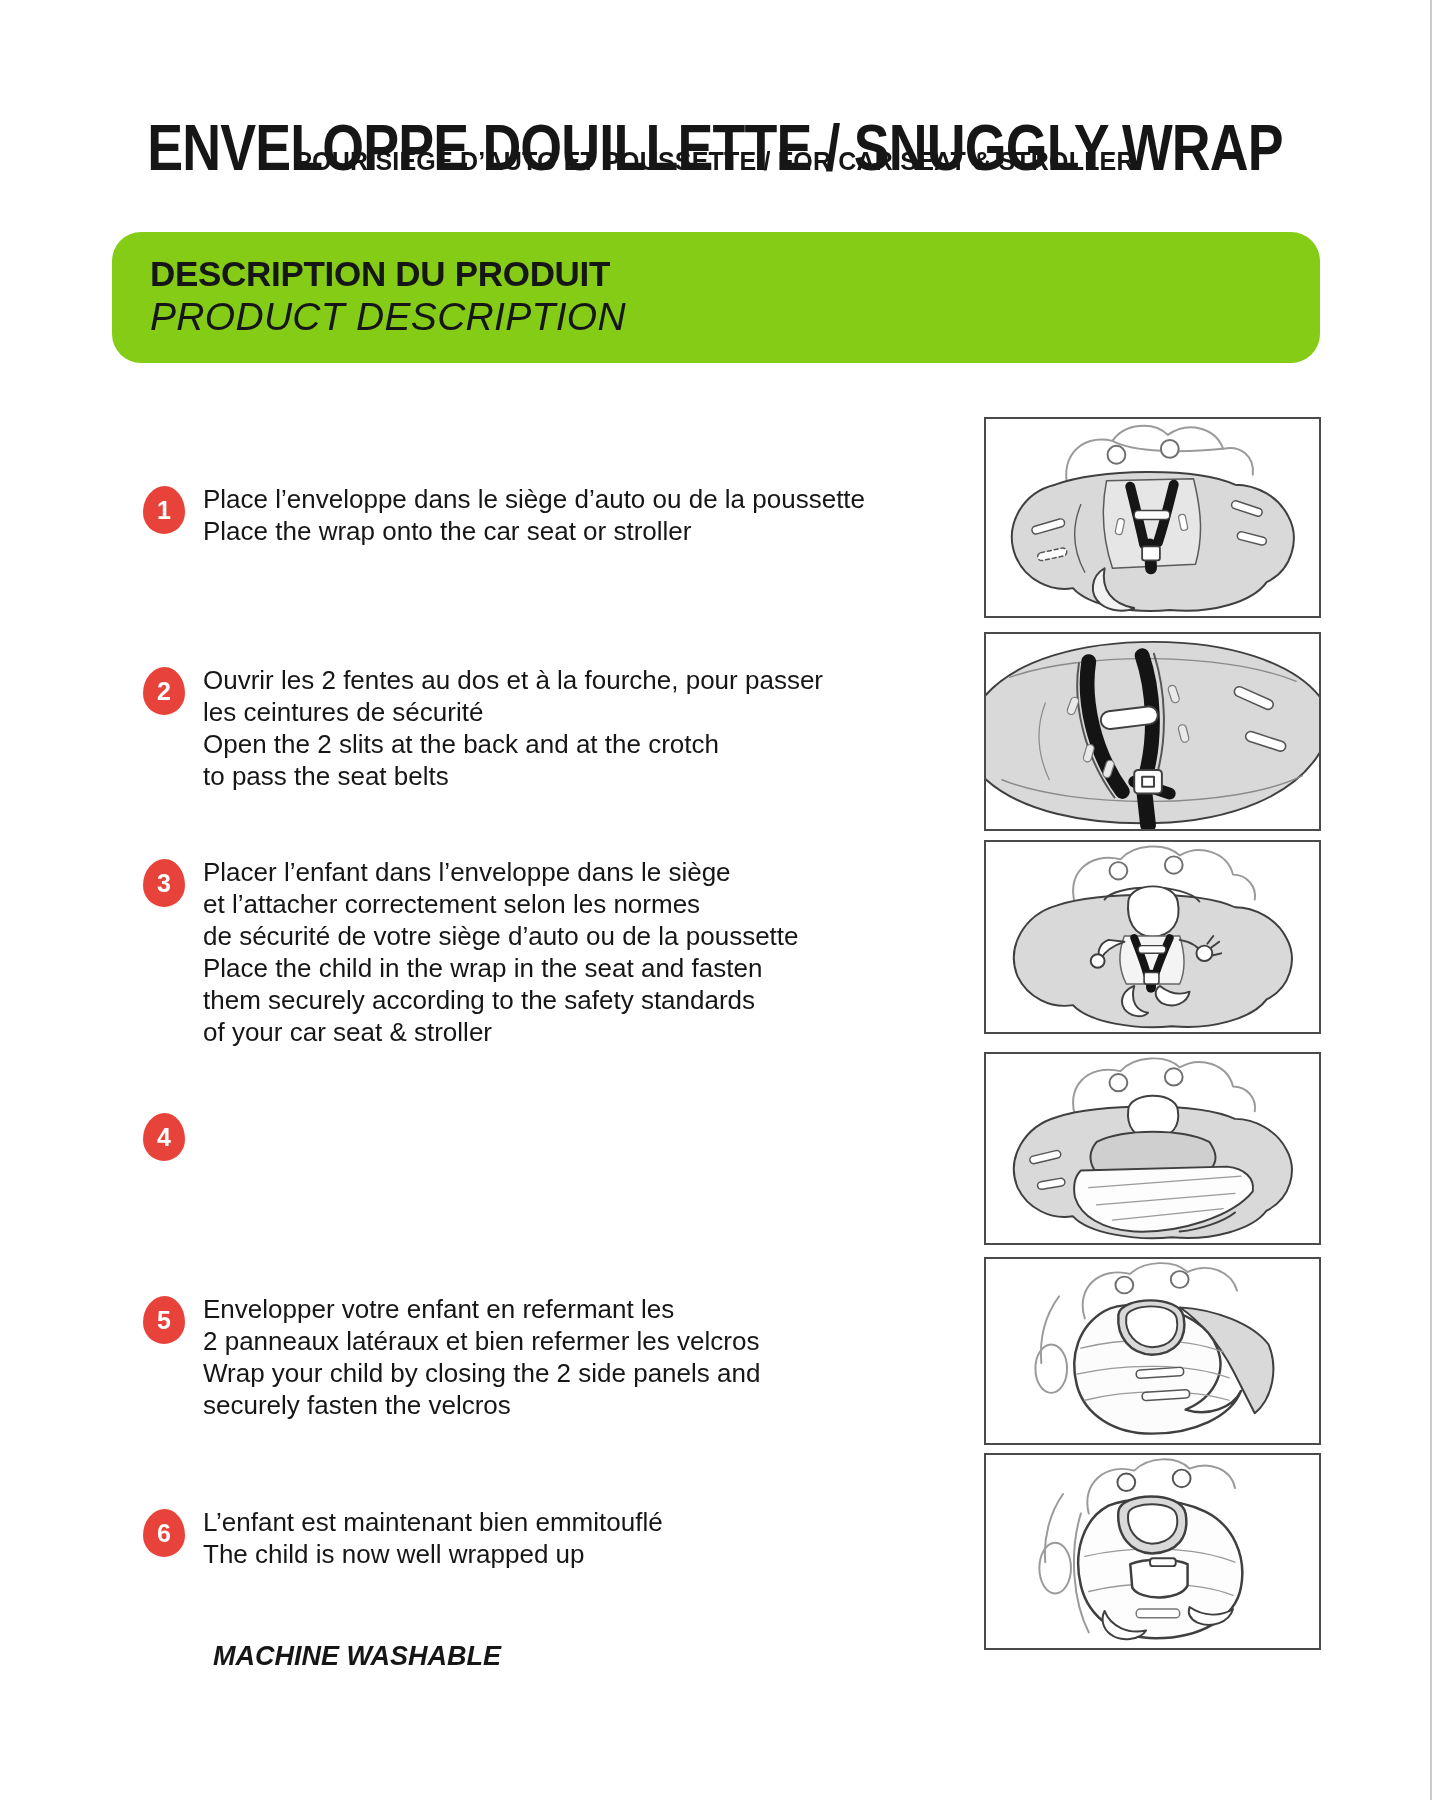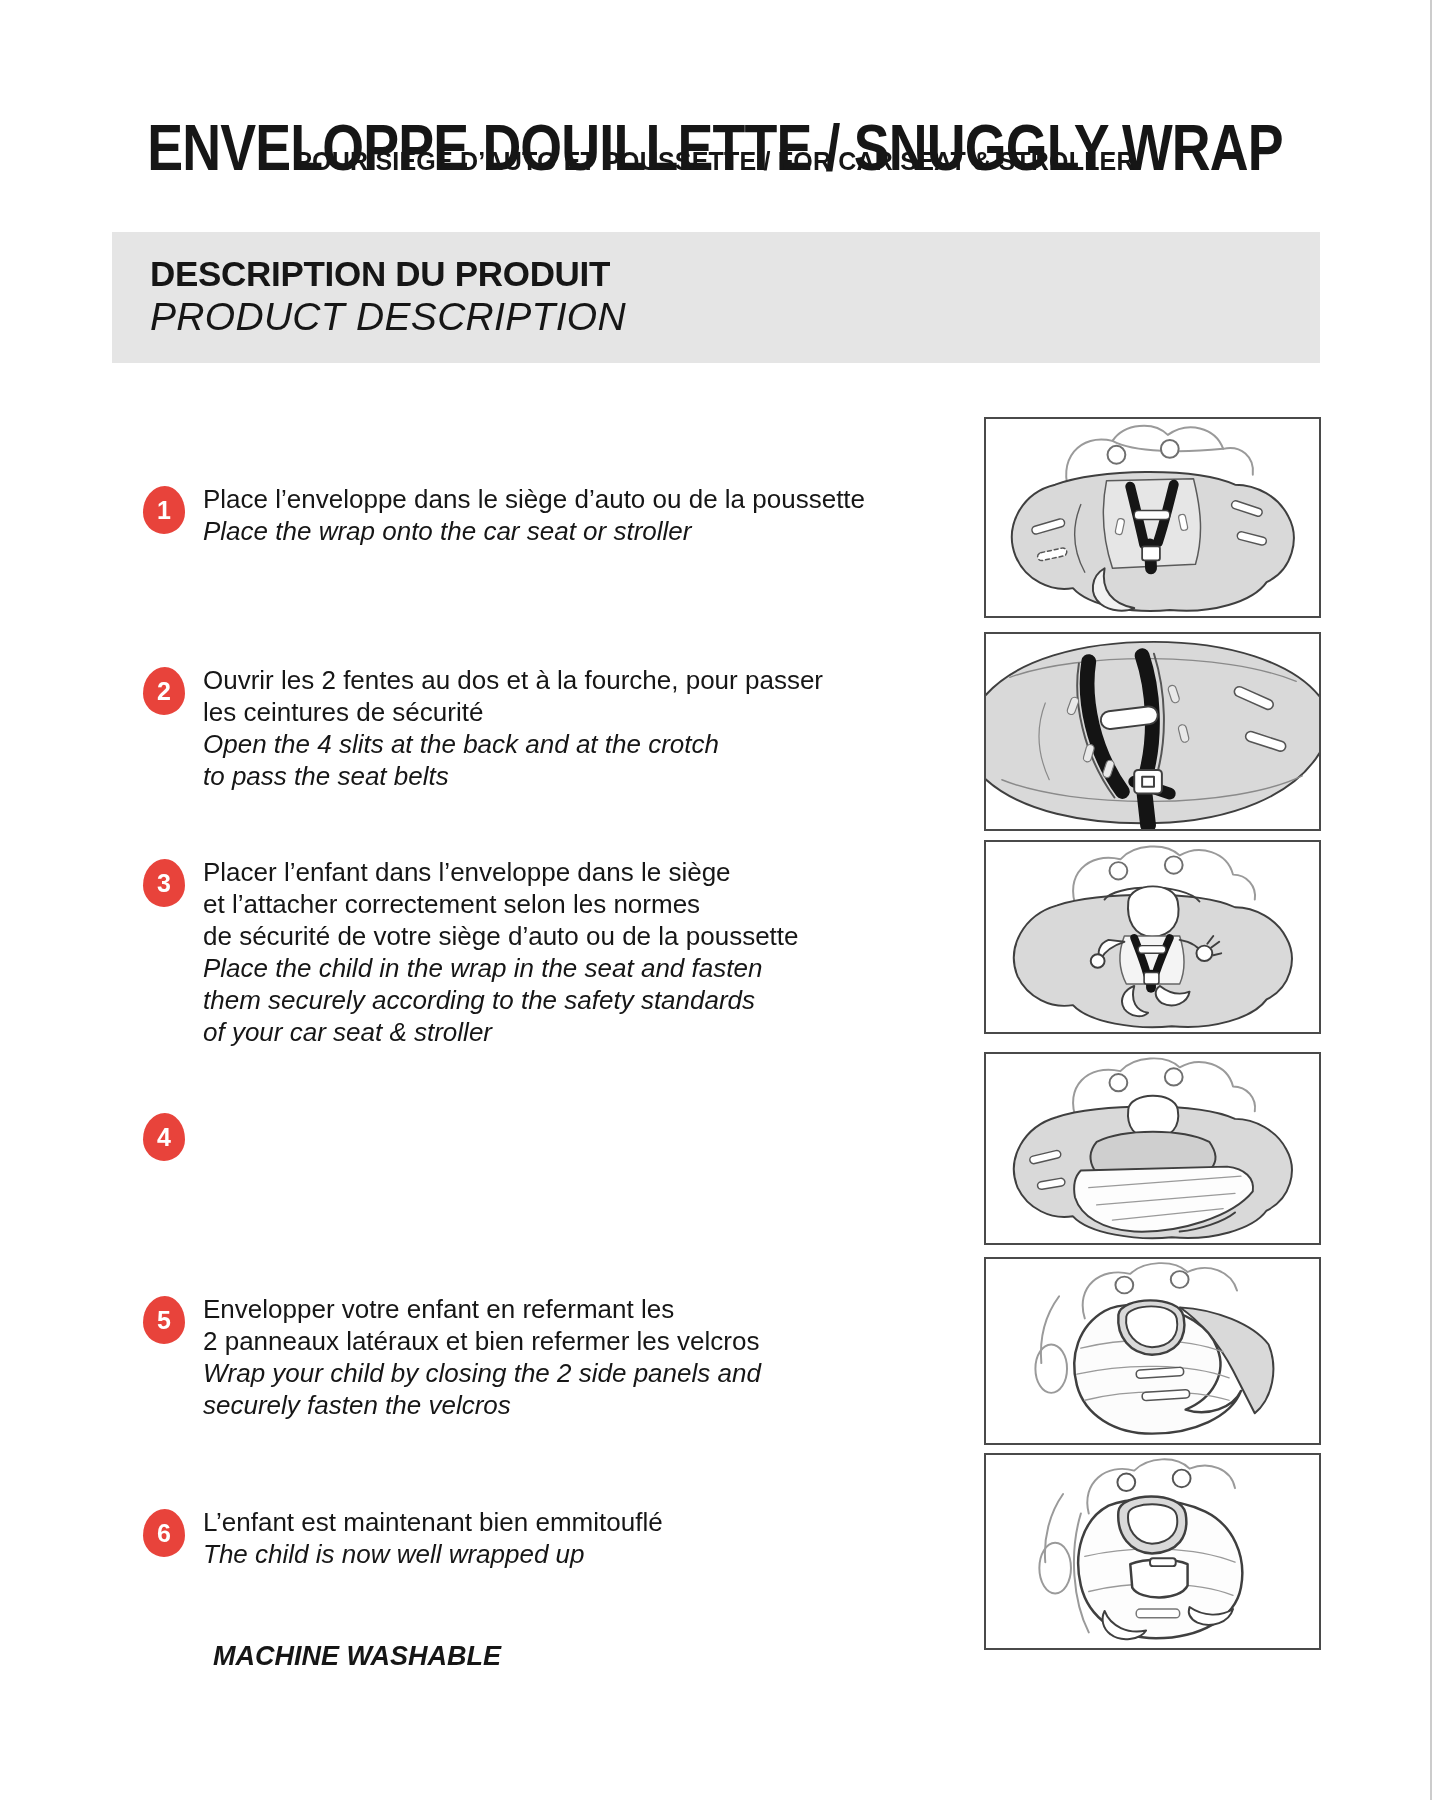--- a/index.html
+++ b/index.html
@@ -26,21 +26,21 @@
 
   .step{position:absolute;left:143px;display:flex;gap:18px;width:830px;}
   .badge{
     flex:none;width:42px;height:48px;margin-top:3px;
     background:#E8433B;border-radius:52% 48% 50% 50% / 55% 55% 45% 45%;
     color:#fff;font-size:25px;font-weight:700;
     display:flex;align-items:center;justify-content:center;
   }
   .step-text{font-size:26px;line-height:32px;}
   .step-text .fr{white-space:pre-line;}
-  .step-text .en{white-space:pre-line;font-style:italic;}
+  .step-text .en{white-space:pre-line;}
   .s1{top:483px}.s2{top:664px}.s3{top:856px}.s4{top:1110px}.s5{top:1293px}.s6{top:1506px}
 
   .figure{
     position:absolute;left:984px;width:337px;background:#fff;
     border:2px solid #4A4A4A;box-sizing:border-box;
   }
   .figure svg{display:block;width:100%;height:100%;}
   .f1{top:417px;height:201px}
   .f2{top:632px;height:199px}
   .f3{top:840px;height:194px}
@@ -52,39 +52,39 @@
   .footer .en{font-style:italic;}
 </style>
 </head>
 <body>
 
 <div class="page">
 
   <h1 class="title">ENVELOPPE DOUILLETTE / SNUGGLY WRAP</h1>
   <div class="subtitle">POUR SIÈGE D’AUTO ET POUSSETTE / FOR CAR SEAT &amp; STROLLER</div>
 
-  <div class="section-head" style="background: #e5e5e5;">
+  <div class="section-head" style="background: #84cc16; border-radius: 29px;">
     <div class="fr">DESCRIPTION DU PRODUIT</div>
     <div class="en">PRODUCT DESCRIPTION</div>
   </div>
 
   <div class="step s1">
     <div class="badge" style="background: rgb(232, 67, 59);">1</div>
     <div class="step-text">
       <div class="fr">Place l’enveloppe dans le siège d’auto ou de la poussette</div>
       <div class="en">Place the wrap onto the car seat or stroller</div>
     </div>
   </div>
 
   <div class="step s2">
     <div class="badge" style="background: rgb(232, 67, 59);">2</div>
     <div class="step-text">
       <div class="fr">Ouvrir les 2 fentes au dos et à la fourche, pour passer
 les ceintures de sécurité</div>
-      <div class="en">Open the 4 slits at the back and at the crotch
+      <div class="en">Open the 2 slits at the back and at the crotch
 to pass the seat belts</div>
     </div>
   </div>
 
   <div class="step s3">
     <div class="badge" style="background: rgb(232, 67, 59);">3</div>
     <div class="step-text">
       <div class="fr">Placer l’enfant dans l’enveloppe dans le siège
 et l’attacher correctement selon les normes
 de sécurité de votre siège d’auto ou de la poussette</div>

